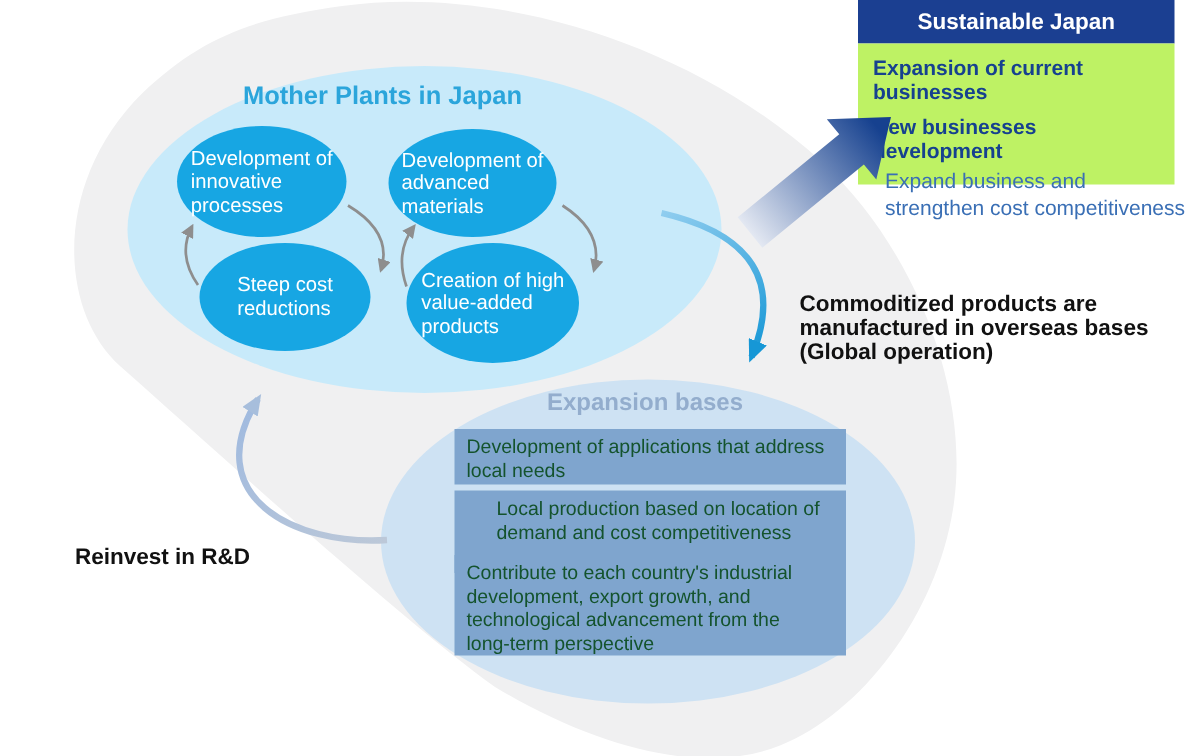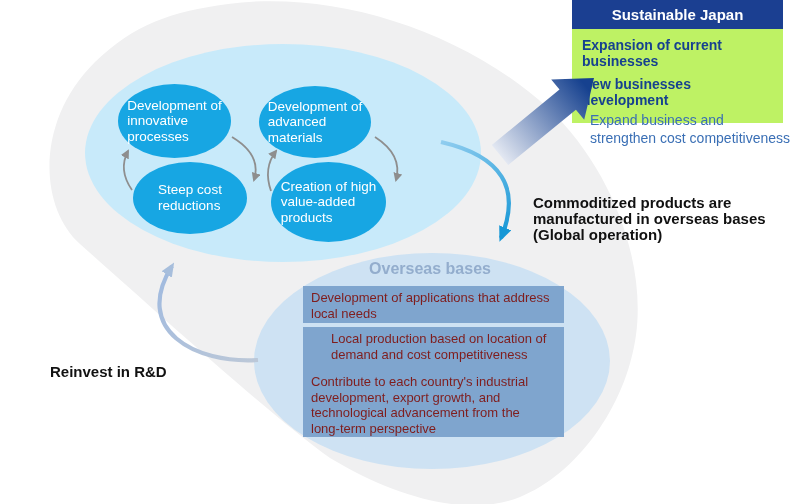--- a/index.html
+++ b/index.html
@@ -23,21 +23,21 @@
     position:absolute;border-radius:50%;background:#17A6E3;color:#ffffff;
     display:flex;align-items:center;justify-content:center;
     font-size:13.5px;line-height:1.16;white-space:pre-line;z-index:2;
   }
   .oval-1{left:118px;top:84px;width:113px;height:74px;}
   .oval-2{left:259px;top:86px;width:112px;height:72px;}
   .oval-3{left:133px;top:162px;width:114px;height:72px;}
   .oval-4{left:271px;top:162px;width:115px;height:80px;}
 
   .ob-box{
-    position:absolute;left:303px;width:261px;background:#7FA5CE;color:#7f1d1d;
+    position:absolute;left:303px;width:261px;background:#7FA5CE;color:#14532d;
     font-size:13px;line-height:1.2;padding:4px 8px;box-sizing:border-box;
     white-space:pre-line;z-index:2;
   }
   .ob-box-1{top:286px;height:37px;}
   .ob-box-2{top:327px;height:55px;padding-left:28px;}
   .ob-box-3{top:370px;height:67px;}
 
   .panel-header{
     position:absolute;left:572px;top:0;width:211px;height:29px;background:#1B3F91;
     color:#ffffff;font-weight:bold;font-size:15px;text-align:center;line-height:29px;z-index:2;
@@ -64,21 +64,22 @@
 
 <div class="canvas">
 
   <svg class="layer bg-layer" width="800" height="504" viewBox="0 0 800 504">
     <path d="M 228 4 C 330 -10 460 28 548 108 C 612 168 646 262 636 335 C 626 408 575 475 520 497 C 470 517 400 500 330 458 C 270 415 160 315 80 244 C 38 206 36 120 95 62 C 135 24 170 12 228 4 Z" fill="#F0F0F1"></path>
   </svg>
 
   <div class="ellipse mother-ellipse"></div>
   <div class="ellipse overseas-ellipse"></div>
 
-  <div class="sec-title overseas-title">Overseas bases</div>
+  <div class="sec-title mother-title">Mother Plants in Japan</div>
+  <div class="sec-title overseas-title">Expansion bases</div>
 
   <div class="oval oval-1">Development of
 innovative
 processes</div>
   <div class="oval oval-2">Development of
 advanced
 materials</div>
   <div class="oval oval-3">Steep cost
 reductions</div>
   <div class="oval oval-4">Creation of high

